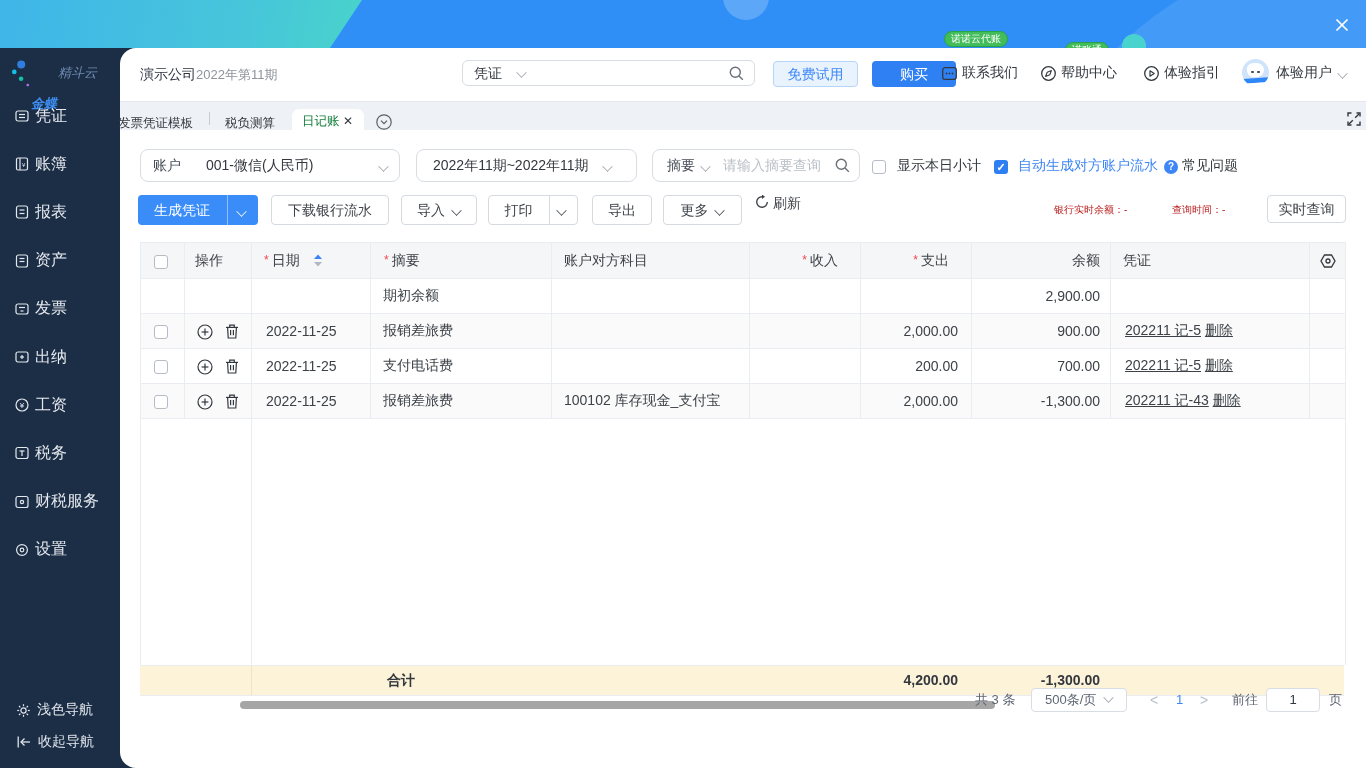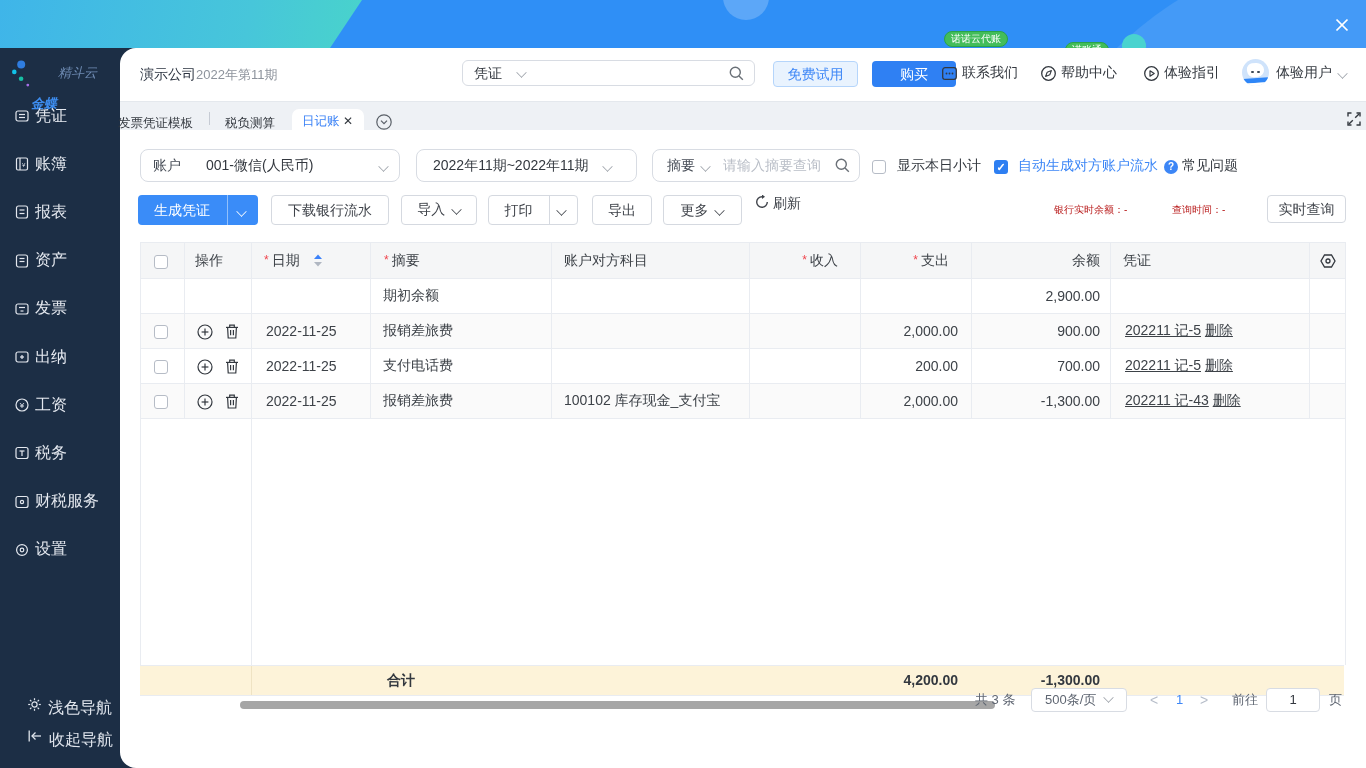--- a/index.html
+++ b/index.html
@@ -19,21 +19,21 @@
 
 
 #sidebar { position:absolute; left:0; top:48px; width:136px; height:720px; background:#1c2e45; }
 #logo { position:absolute; left:0; top:0; width:120px; height:50px; }
 #logo svg { position:absolute; left:11px; top:11px; }
 #logo .t1 { position:absolute; left:31px; top:16px; font-size:13px; font-style:italic; font-weight:700; color:#3d8df0;margin-top:31px; }
 #logo .t2 { position:absolute; left:58px; top:16px; font-size:13px; font-style:italic; color:#6f8cb4; }
 #menu { position:absolute; left:0; top:44px; width:120px; }
 #menu .mi { height:48.2px; display:flex; align-items:center; padding-left:15px; color:#e4e8ef; font-size:16px; font-weight:500; }
 #menu .mi svg { margin-right:6px; flex:none; }
-.sideb { position:absolute; left:12px; width:120px; display:flex; padding-left:16px; color:#dfe4ec; font-size:16px; }
+.sideb { position:absolute; left:1px; width:120px; display:flex; align-items:center; padding-left:16px; color:#dfe4ec; font-size:14px; }
 .sideb svg { margin-right:7px; flex:none; }
 
 
 #main { position:absolute; left:120px; top:48px; width:1246px; height:720px; background:#fff; border-radius:16px 0 0 16px; }
 
 
 #hdr { position:absolute; left:0; top:0; width:1246px; height:50px; background:#fff; border-radius:20px 0 0 0; }
 #hdr .comp { position:absolute; left:20px; top:0; height:52px; line-height:52px; font-size:14px; color:#2b3340; font-weight:500; }
 #hdr .comp span { font-weight:400; color:#8d939c; font-size:13px; }
 #hdr .search { position:absolute; left:342px; top:12px; width:293px; height:26px; border:1px solid #d8dce3; border-radius:6px; }
@@ -43,21 +43,21 @@
 #hdr .btn1 { position:absolute; left:653px; top:13px; width:85px; height:26px; background:#e9f3fe; border:1px solid #b5d5fb; border-radius:4px; color:#3c86f6; font-size:14px; text-align:center; line-height:24px; }
 #hdr .btn2 { position:absolute; left:752px; top:13px; width:84px; height:26px; background:#2f80f3; border-radius:4px; color:#fff; font-size:14px; text-align:center; line-height:26px; }
 .hicon { position:absolute; top:16px; display:flex; align-items:center; font-size:14px; color:#33383f; }
 .hicon svg { margin-right:5px; }
 
 
 #tabbar { position:absolute; left:0; top:53px; width:1340px; height:29px; background:#eef1f5; border-top:1px solid #e4e8ed;text-align:center; }
 #tabbar .t { position:absolute; top:11px; height:20px; line-height:20px; font-size:12.5px; color:#33383f; }
 #tabbar .sep { position:absolute; left:89px; top:10px; width:1px; height:13px; background:#c6cbd4; }
 #tabbar .active { position:absolute; left:172px; top:7px; width:72px; height:22px; background:#fff; border-radius:7px 7px 0 0; line-height:25px; font-size:12.5px; }
-#tabbar .active .tt { position:absolute; left:10px; color:#3b82f6; }
+#tabbar .active .tt { position:absolute; left:10px; color:#15803d; }
 #tabbar .active .x { position:absolute; left:51px; top:0px; color:#33383f; font-size:12px; }
 
 
 .fbox { position:absolute; border:1px solid #d8dce3; border-radius:8px; height:33px; background:#fff; }
 .flabel { position:absolute; top:0; height:31px; line-height:31px; font-size:14px; color:#464c56; }
 .fval { position:absolute; top:0; height:31px; line-height:31px; font-size:14px; color:#33383f; }
 .fph { position:absolute; top:0; height:31px; line-height:31px; font-size:14px; color:#b9bec7; }
 .fchev { position:absolute; top:12px; }
 .cb { position:absolute; width:14px; height:14px; border:1px solid #b6bcc6; border-radius:3px; background:#fff; }
 .cbon { position:absolute; width:14px; height:14px; border-radius:3px; background:#2e7ff2; color:#fff; font-size:11px; line-height:14px; text-align:center; font-weight:700; }
@@ -286,21 +286,21 @@
     <div class="ftext" style="left:898px;color:#3c86f6;">自动生成对方账户流水</div>
     <div style="position:absolute;left:1044px;top:22px;width:14px;height:14px;border-radius:50%;background:#3c86f6;color:#fff;font-size:10px;font-weight:700;text-align:center;line-height:14px;">?</div>
     <div class="ftext" style="left:1062px;color:#33383f;">常见问题</div>
 
     <div id="genbtn">
         <span class="gt">生成凭证</span>
         <span class="gd"></span>
         <span class="gc"></span>
       </div>
     <div class="abtn" style="left:151px;width:118px;">下载银行流水</div>
-    <div class="abtn" style="left:281px;width:76px;font-family:Liberation Serif, serif;">导入 <span class="chev" style="border-color:#3f434a;margin-left:3px;"></span></div>
+    <div class="abtn" style="left:281px;width:76px;">导入 <span class="chev" style="border-color:#3f434a;margin-left:3px;"></span></div>
     <div class="abtn" style="left:368px;width:90px;padding-right:29px;">打印<span style="position:absolute;left:60px;top:0;width:1px;height:28px;background:#d5d9e0;"></span><span class="chev" style="border-color:#3f434a;position:absolute;left:68px;top:10px;"></span></div>
     <div class="abtn" style="left:472px;width:60px;">导出</div>
     <div class="abtn" style="left:543px;width:79px;">更多 <span class="chev" style="border-color:#3f434a;margin-left:3px;"></span></div>
     <div style="position:absolute;left:635px;top:57px;height:30px;display:flex;align-items:flex-start;font-size:14px;color:#3f434a;">
       <svg width="14" height="14" viewBox="0 0 14 14" style="margin-right:4px;">
           <path d="M12.3 7 A5.3 5.3 0 1 1 7 1.7 L7 1.7" fill="none" stroke="#3f434a" stroke-width="1.4"></path>
           <path d="M7 -0.5 L7 4 L10 1.7 Z" fill="#3f434a" transform="rotate(0 7 1.7)"></path>
         </svg>
       刷新</div>
     <div class="grightlbl" style="left:934px;">银行实时余额：-</div>

